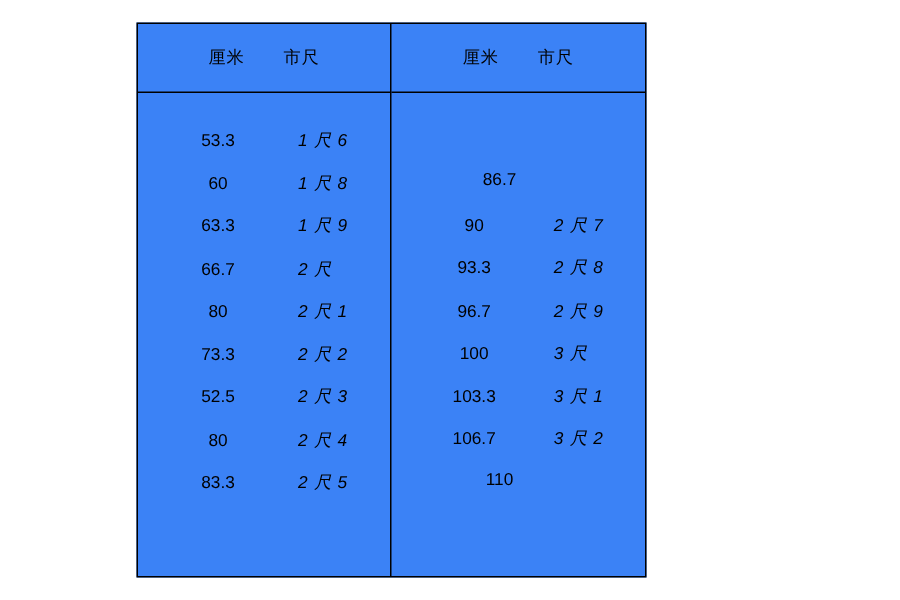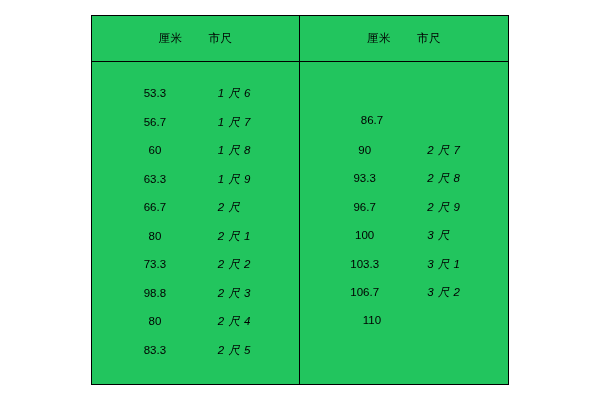--- a/index.html
+++ b/index.html
@@ -19,26 +19,26 @@
     position: relative;
     width: 600px;
     height: 400px;
     background: #ffffff;
   }
 
   .table-wrap {
     position: absolute;
     left: 91px;
     top: 15px;
-    width: 418px;
+    width: 340px;
     height: 370px;
     border: 1px solid #000000;
     box-sizing: border-box;
     display: flex;
-    background: #22c55e;
+    background: #3b82f6;
   }
 
   .col {
     box-sizing: border-box;
     display: flex;
     flex-direction: column;
   }
 
   .col-left {
     width: 50%;
@@ -107,45 +107,41 @@
       <div class="col-head">
         <span class="head-cell">厘米</span>
         <span class="head-cell">市尺</span>
       </div>
       <div class="col-body">
         <div class="row">
           <span class="cm">53.3</span>
           <span class="chi">1 尺 6</span>
         </div>
         <div class="row">
-          <span class="cm">56.7</span>
-          <span class="chi">1 尺 7</span>
-        </div>
-        <div class="row">
           <span class="cm">60</span>
           <span class="chi">1 尺 8</span>
         </div>
         <div class="row">
           <span class="cm">63.3</span>
           <span class="chi">1 尺 9</span>
         </div>
         <div class="row">
           <span class="cm">66.7</span>
           <span class="chi">2 尺</span>
         </div>
         <div class="row">
           <span class="cm">80</span>
           <span class="chi">2 尺 1</span>
         </div>
         <div class="row">
           <span class="cm">73.3</span>
           <span class="chi">2 尺 2</span>
         </div>
         <div class="row">
-          <span class="cm">98.8</span>
+          <span class="cm">52.5</span>
           <span class="chi">2 尺 3</span>
         </div>
         <div class="row">
           <span class="cm">80</span>
           <span class="chi">2 尺 4</span>
         </div>
         <div class="row">
           <span class="cm">83.3</span>
           <span class="chi">2 尺 5</span>
         </div>

